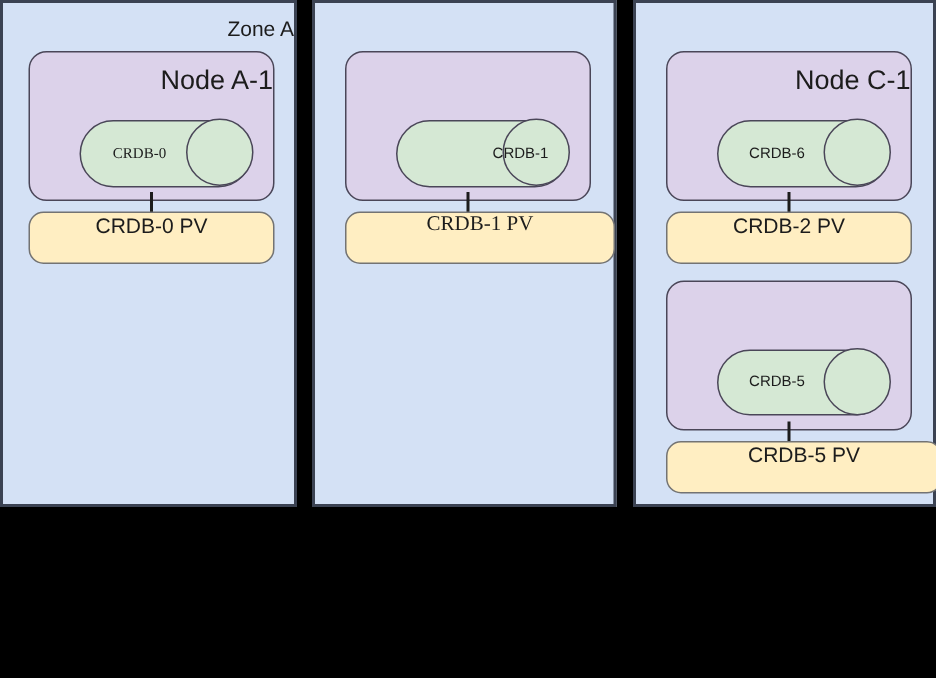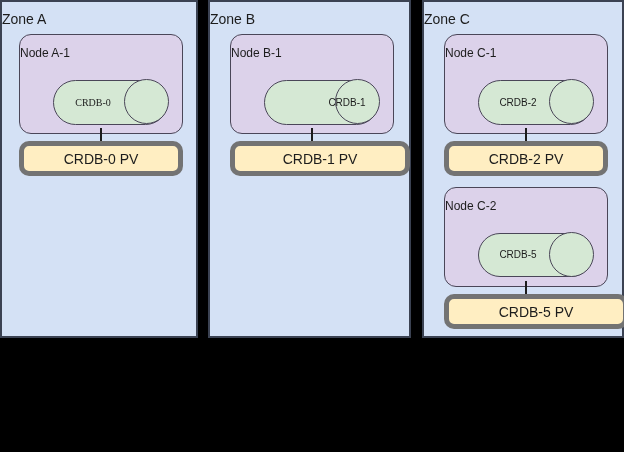--- a/index.html
+++ b/index.html
@@ -1,42 +1,42 @@
 <!DOCTYPE html>
 <html><head>
 <meta charset="utf-8">
 <style>
   html,body{margin:0;padding:0;background:#000;}
   body{width:624px;height:452px;overflow:hidden;
        font-family:"Liberation Sans","DejaVu Sans",sans-serif;}
   #stage{position:relative;width:624px;height:452px;background:#000;}
 
   .zone{position:absolute;background:#d4e1f5;border:2px solid #3b4252;box-sizing:border-box;}
-  .zone-title{position:absolute;left:0;right:0;top:9px;text-align:left;
+  .zone-title{position:absolute;left:0;right:0;top:9px;text-align:right;
               font-size:14px;color:#1c1c1c;line-height:16px;}
 
   .node{position:absolute;background:#dcd2ea;border:1px solid #4a4658;
         border-radius:12px;box-sizing:border-box;}
-  .node-title{position:absolute;left:0;right:0;top:10px;text-align:left;
-              font-size:12px;color:#1c1c1c;line-height:16px;}
+  .node-title{position:absolute;left:0;right:0;top:10px;text-align:right;
+              font-size:18px;color:#1c1c1c;line-height:16px;}
 
   .cyl{position:absolute;}
   .cyl-body{position:absolute;left:0;top:0;width:100%;height:100%;
             background:#d5e8d4;border:1px solid #4a4658;border-radius:999px;
             box-sizing:border-box;}
   .cyl-cap{position:absolute;top:-1px;background:#d5e8d4;border:1px solid #4a4658;
            border-radius:50%;box-sizing:border-box;}
   .cyl-label{position:absolute;left:0;top:50%;transform:translateY(-50%);
              font-size:10px;color:#1c1c1c;text-align:center;line-height:12px;}
 
   .connector{position:absolute;background:#1c1c1c;width:2px;}
 
-  .pv{position:absolute;background:#ffeec2;border:5px solid #737373;
+  .pv{position:absolute;background:#ffeec2;border:1px solid #737373;
       border-radius:10px;box-sizing:border-box;display:flex;
-      align-items:center;justify-content:center;}
+      justify-content:center;}
   .pv-label{font-size:14px;color:#1c1c1c;line-height:16px;}
 </style>
 </head>
 <body>
 
 <div id="stage">
 
   <div class="zone" style="left:0px;top:0px;width:198px;height:338px;">
     <div class="zone-title">Zone A</div>
 
@@ -50,59 +50,55 @@
     </div>
 
     <div class="connector" style="left:98px;top:126px;height:14px;"></div>
 
     <div class="pv" style="left:17px;top:139px;width:164px;height:35px;">
       <span class="pv-label">CRDB-0 PV</span>
     </div>
   </div>
 
   <div class="zone" style="left:208px;top:0px;width:203px;height:338px;">
-    <div class="zone-title">Zone B</div>
 
     <div class="node" style="left:20px;top:32px;width:164px;height:100px;">
-      <div class="node-title">Node B-1</div>
       <div class="cyl" style="left:33px;top:45px;width:115px;height:45px;">
         <div class="cyl-body"></div>
         <div class="cyl-cap" style="right:-1px;width:45px;height:45px;"></div>
         <div class="cyl-label" style="width:80px;margin-left:43px;">CRDB-1</div>
       </div>
     </div>
 
     <div class="connector" style="left:101px;top:126px;height:14px;"></div>
 
-    <div class="pv" style="left:20px;top:139px;width:180px;height:35px;">
+    <div class="pv" style="left:20px;top:139px;width:180px;height:35px;font-family:Liberation Serif, serif;">
       <span class="pv-label">CRDB-1 PV</span>
     </div>
 
   </div>
 
   <div class="zone" style="left:422px;top:0px;width:202px;height:338px;">
-    <div class="zone-title">Zone C</div>
 
-    <div class="node" style="left:20px;top:32px;width:164px;height:100px;border-radius:13px;">
+    <div class="node" style="left:20px;top:32px;width:164px;height:100px;">
       <div class="node-title">Node C-1</div>
       <div class="cyl" style="left:33px;top:45px;width:115px;height:45px;">
         <div class="cyl-body"></div>
         <div class="cyl-cap" style="right:-1px;width:45px;height:45px;"></div>
-        <div class="cyl-label" style="width:80px;">CRDB-2</div>
+        <div class="cyl-label" style="width:80px;">CRDB-6</div>
       </div>
     </div>
 
     <div class="connector" style="left:101px;top:126px;height:14px;"></div>
 
     <div class="pv" style="left:20px;top:139px;width:164px;height:35px;">
       <span class="pv-label">CRDB-2 PV</span>
     </div>
 
     <div class="node" style="left:20px;top:185px;width:164px;height:100px;">
-      <div class="node-title">Node C-2</div>
       <div class="cyl" style="left:33px;top:45px;width:115px;height:44px;">
         <div class="cyl-body"></div>
         <div class="cyl-cap" style="right:-1px;width:45px;height:45px;"></div>
         <div class="cyl-label" style="width:80px;">CRDB-5</div>
       </div>
     </div>
 
     <div class="connector" style="left:101px;top:279px;height:14px;"></div>
 
     <div class="pv" style="left:20px;top:292px;width:184px;height:35px;">

